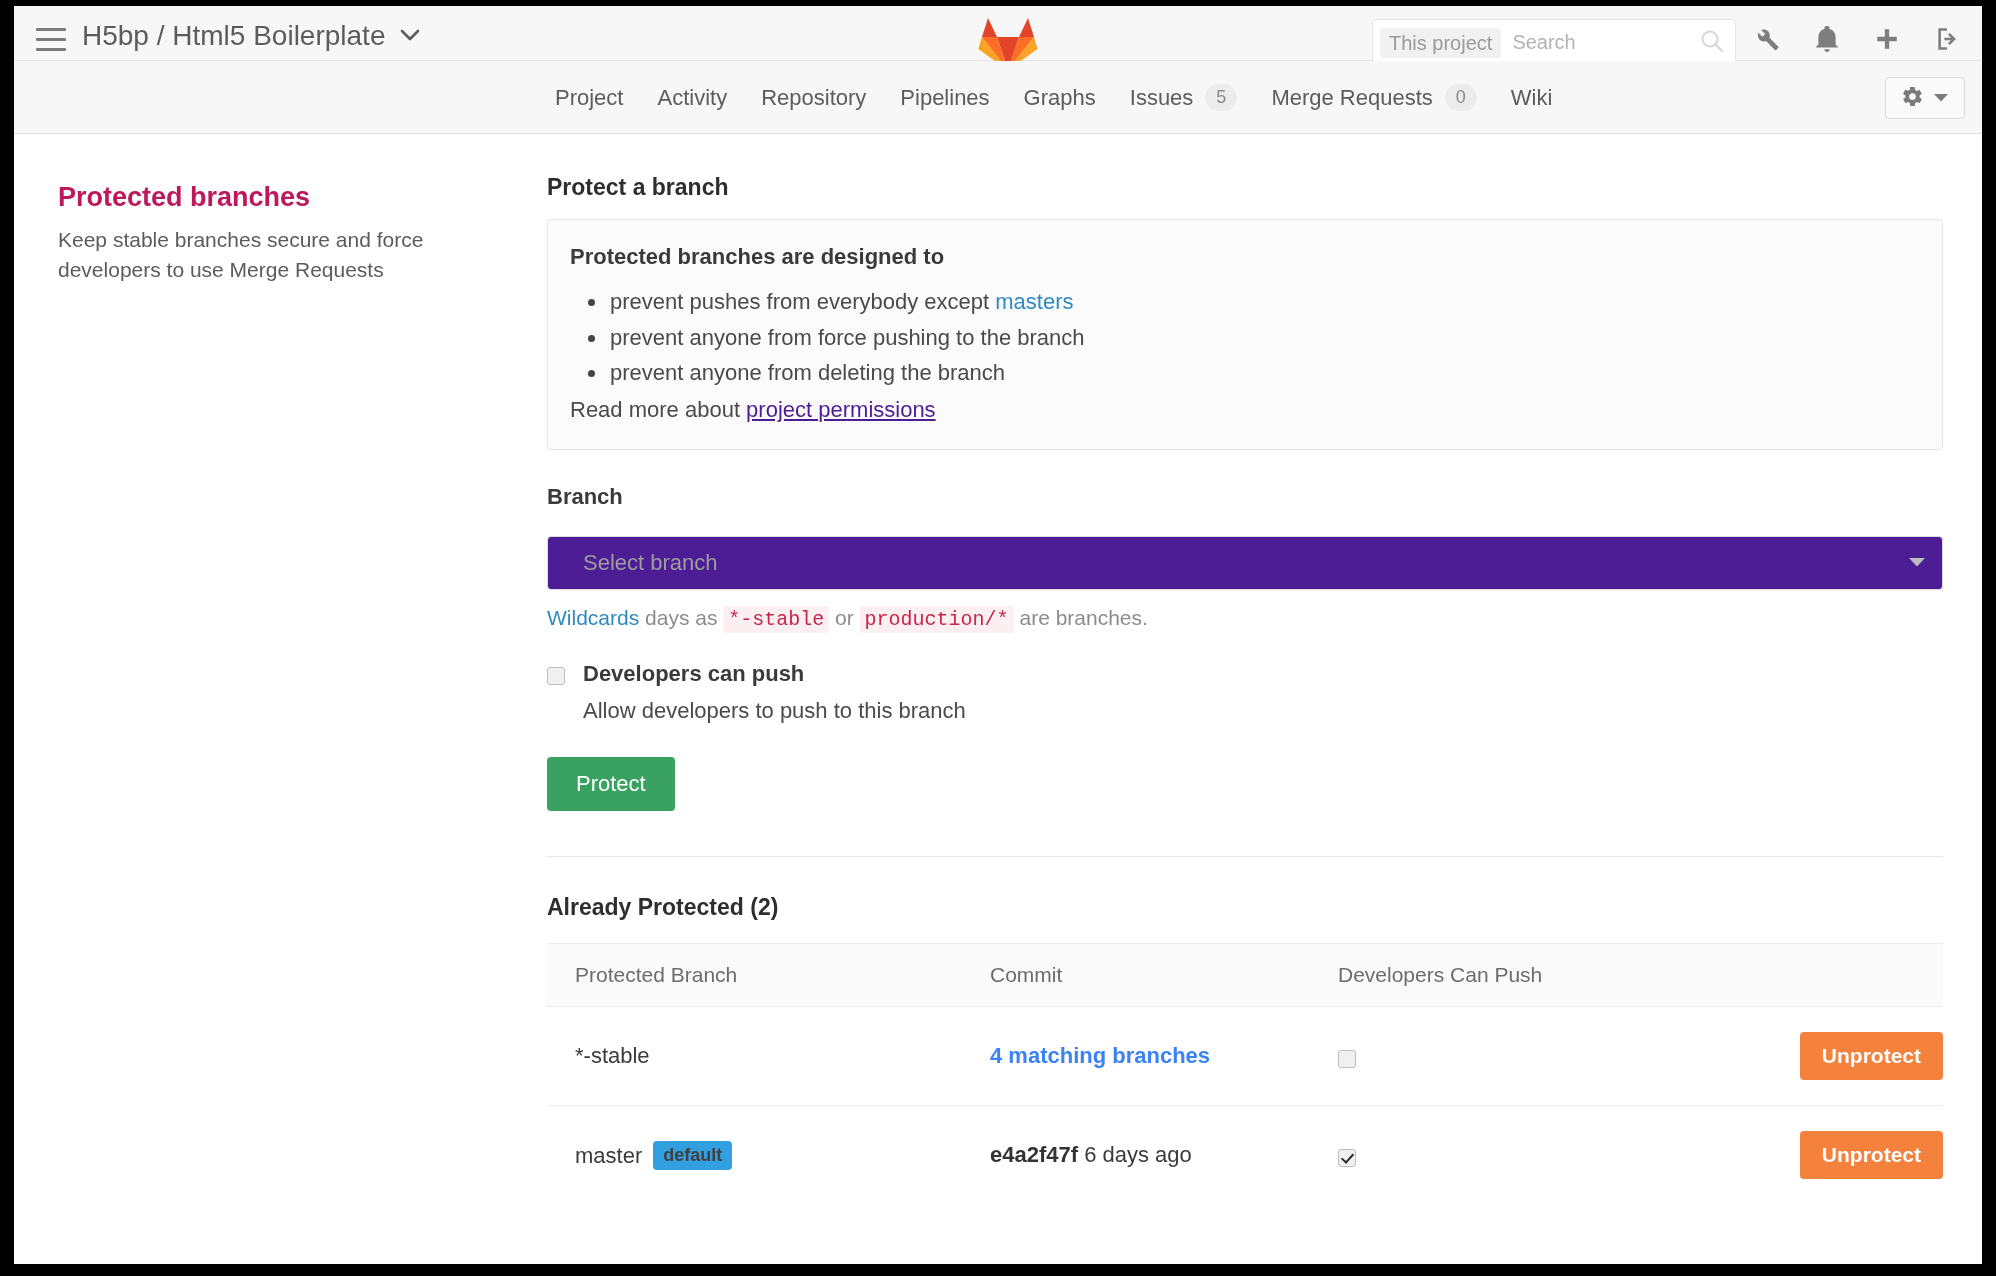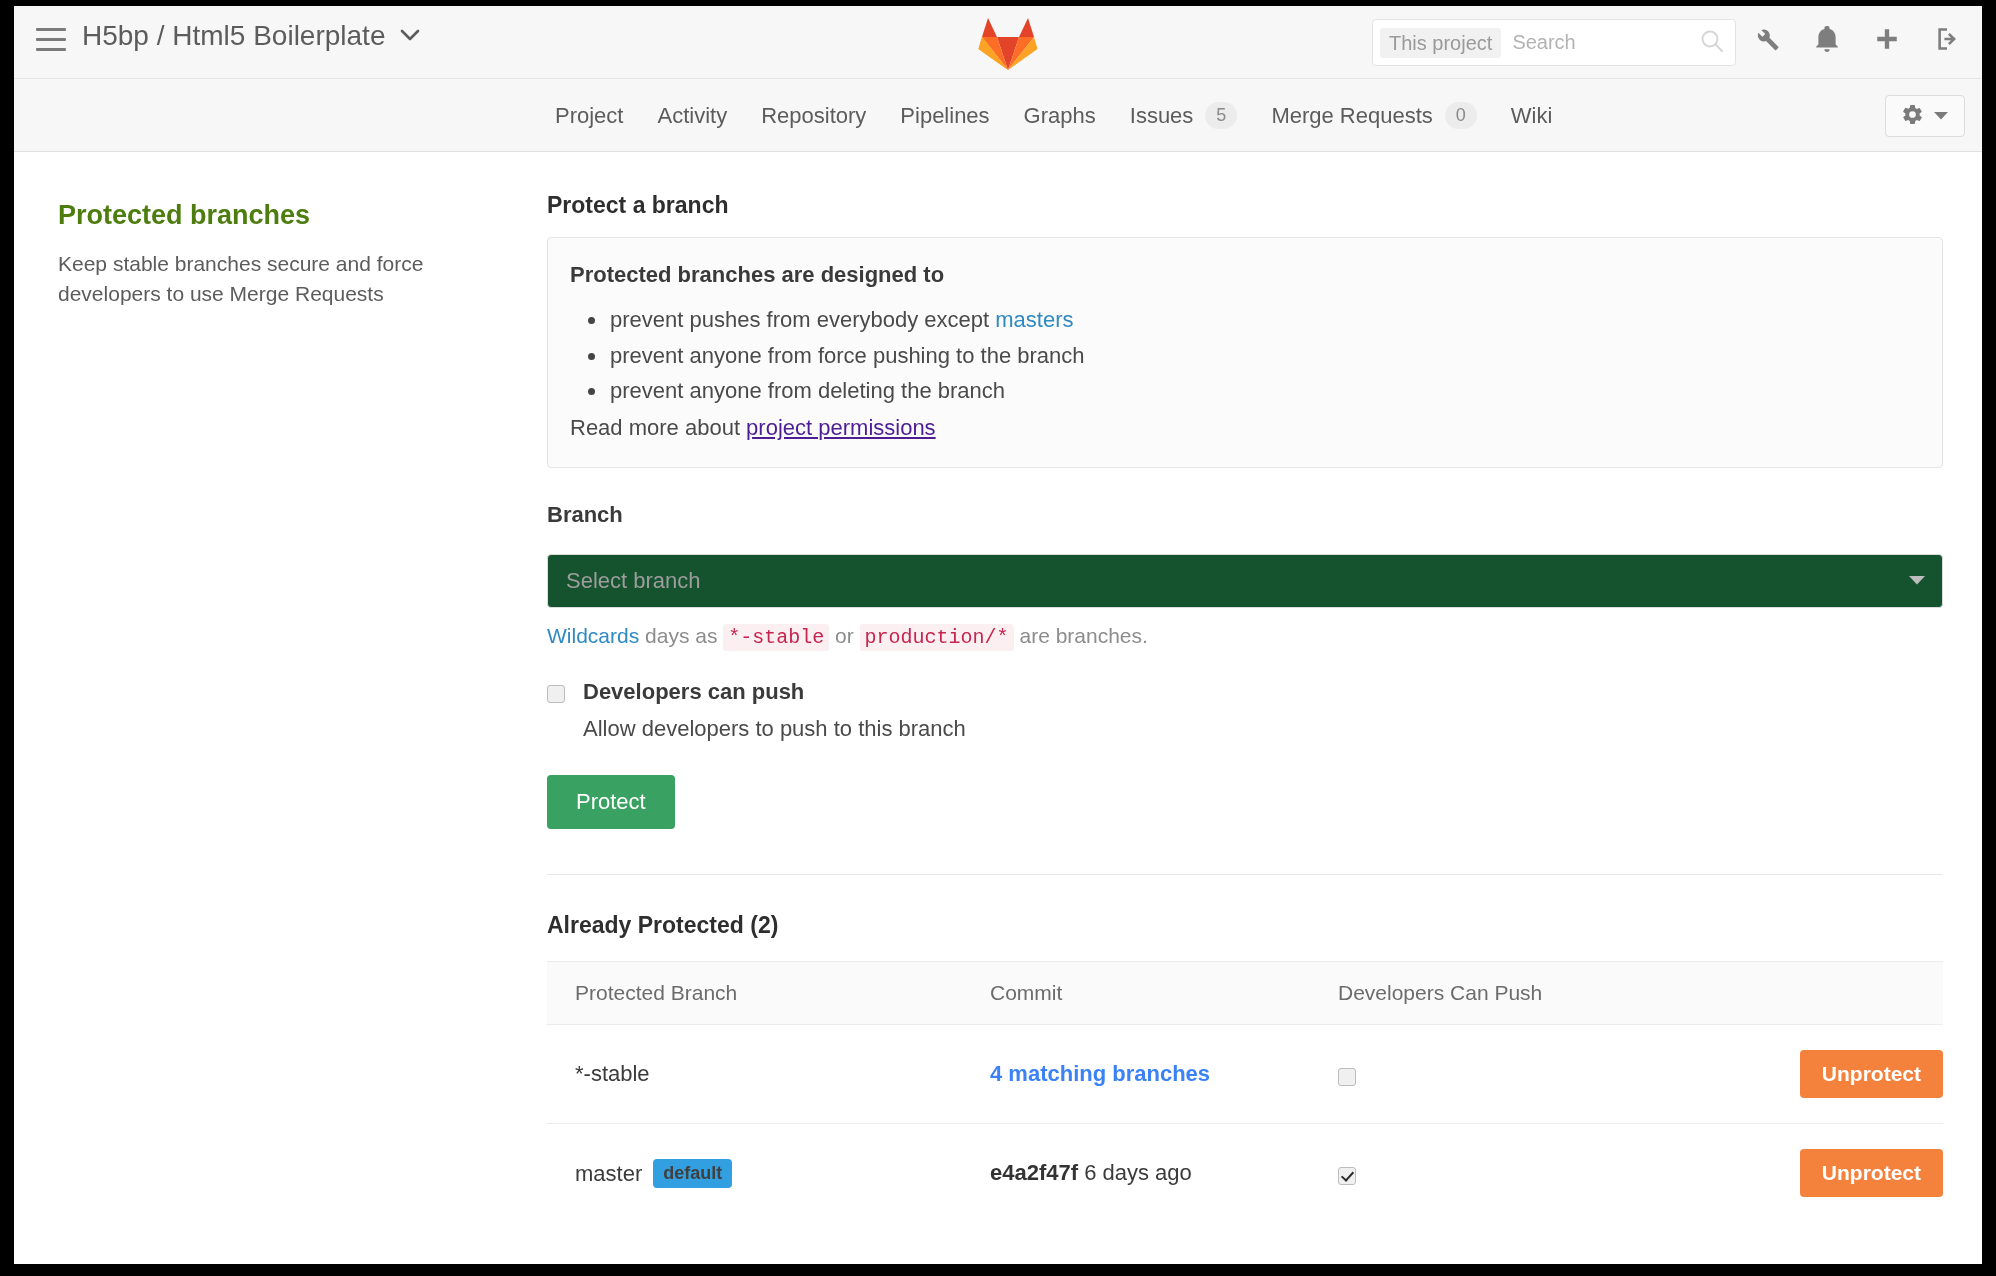--- a/index.html
+++ b/index.html
@@ -16,21 +16,21 @@
     top: 6px;
     width: 1968px;
     height: 1258px;
     background: #ffffff;
     overflow: hidden;
   }
 
   
   .topbar {
     position: relative;
-    height: 73px;
+    height: 55px;
     background: #f7f7f7;
     border-bottom: 1px solid #e5e5e5;
   }
   .hamburger {
     position: absolute;
     left: 22px;
     top: 22px;
     width: 30px;
     height: 26px;
     cursor: pointer;
@@ -181,22 +181,22 @@
   .body-wrap { position: relative; background: #fff; height: 1111px; }
   .sidebar {
     position: absolute;
     left: 44px;
     top: 48px;
     width: 390px;
   }
   .sidebar-title {
     font-size: 27px;
     font-weight: bold;
-    color: #4d7c0f;
-    margin-bottom: 18px;
+    color: #be185d;
+    margin-bottom: 12px;
   }
   .sidebar-desc {
     font-size: 21px;
     color: #5c5c5c;
     line-height: 1.43;
   }
 
   .main {
     position: absolute;
     left: 533px;
@@ -254,24 +254,24 @@
     font-weight: bold;
     color: #3a3a3a;
     margin-top: 34px;
     margin-bottom: 26px;
   }
   .select-box {
     position: relative;
     height: 54px;
     border: 1px solid #dcdcdc;
     border-radius: 4px;
-    background: #14532d;
+    background: #4c1d95;
     display: flex;
     align-items: center;
-    padding: 0 18px;
+    padding: 0 35px;
     cursor: pointer;
   }
   .select-placeholder { font-size: 22px; color: #9d9d9d; }
   .select-caret {
     position: absolute;
     right: 16px;
     top: 50%;
     transform: translateY(-50%);
   }
 

